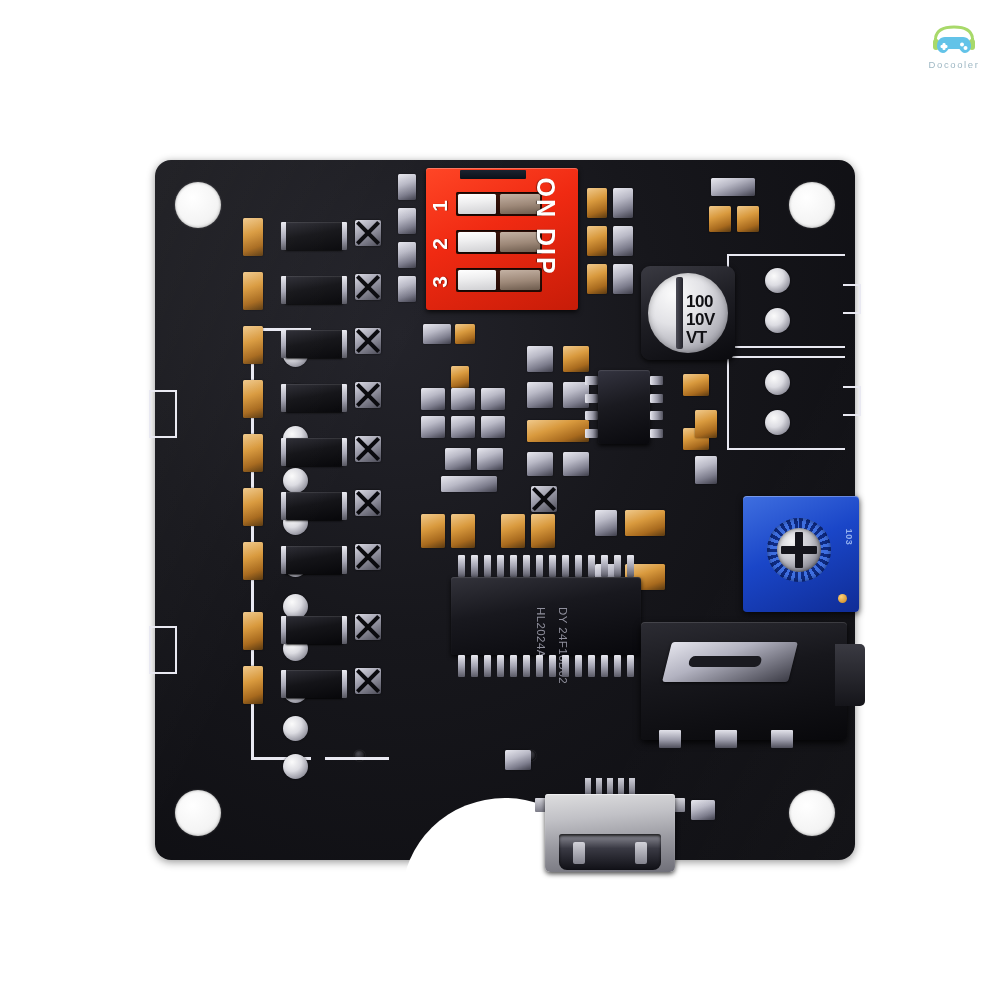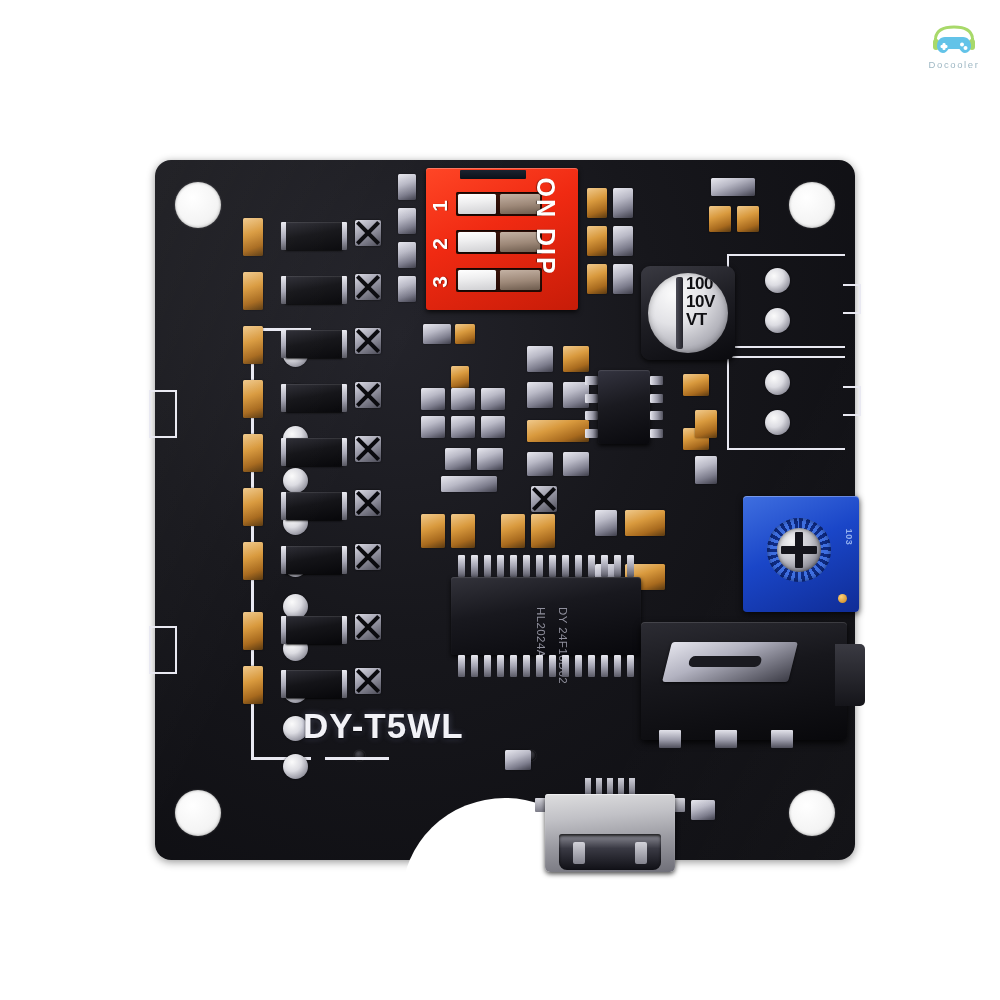--- a/index.html
+++ b/index.html
@@ -221,21 +221,21 @@
     overflow: hidden;
   }
   #ecap .vent {
     position: absolute;
     left: 28px; top: 4px; width: 7px; height: 72px;
     background: linear-gradient(90deg,#4b4b55,#24242c);
     border-radius: 2px;
   }
   #ecap .cap-txt {
     position: absolute;
-    left: 38px; top: 2px;
+    left: 38px; top: 20px;
     font-size: 17px;
     font-weight: 700;
     line-height: 18px;
     color: #101014;
     font-family: "Liberation Sans", sans-serif;
     letter-spacing: -0.5px;
   }
 
   
   #pot {
@@ -757,17 +757,16 @@
       <div class="shell">
         <div class="mouth"></div>
       </div>
     </div>
 
     <div class="pad cu" style="left:540px; top:530px; width:26px; height:20px;"></div>
     <div class="pad" style="left:570px; top:530px; width:26px; height:20px;"></div>
     <div class="pad" style="left:350px; top:590px; width:26px; height:20px;"></div>
     <div class="pad" style="left:536px; top:640px; width:24px; height:20px;"></div>
 
-    <div id="board-label">DY-T5WL</div>
 
     <div id="notch"></div>
   </div>
 </div>
 
 </body></html>

